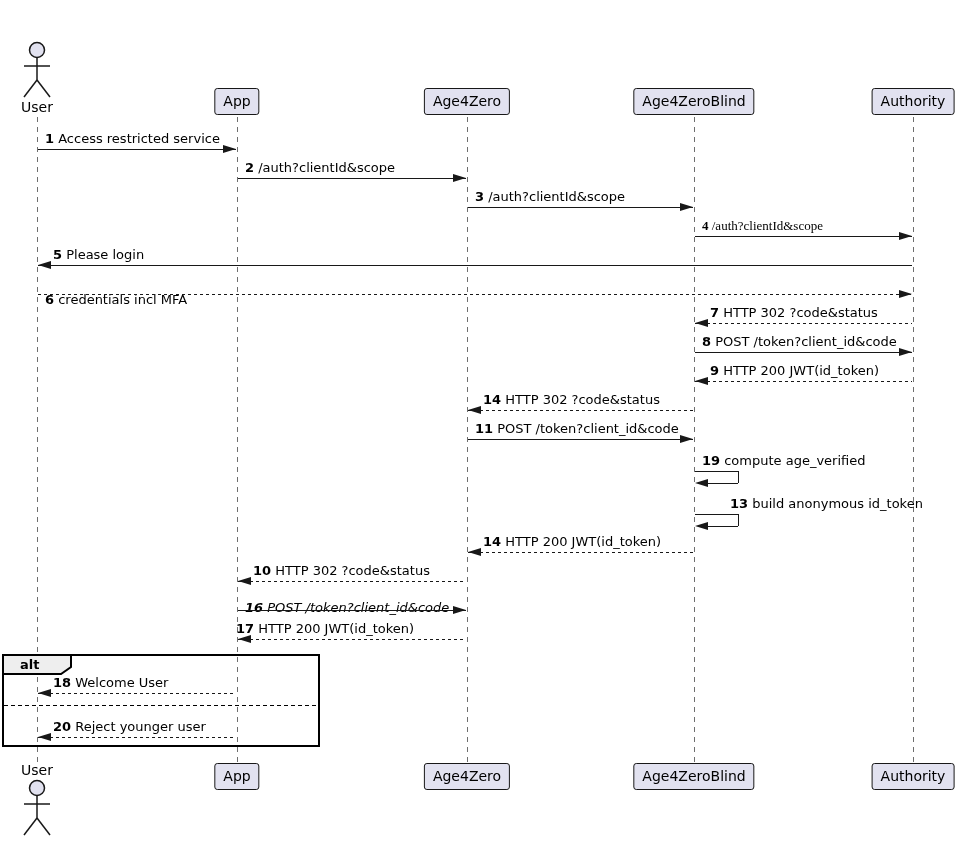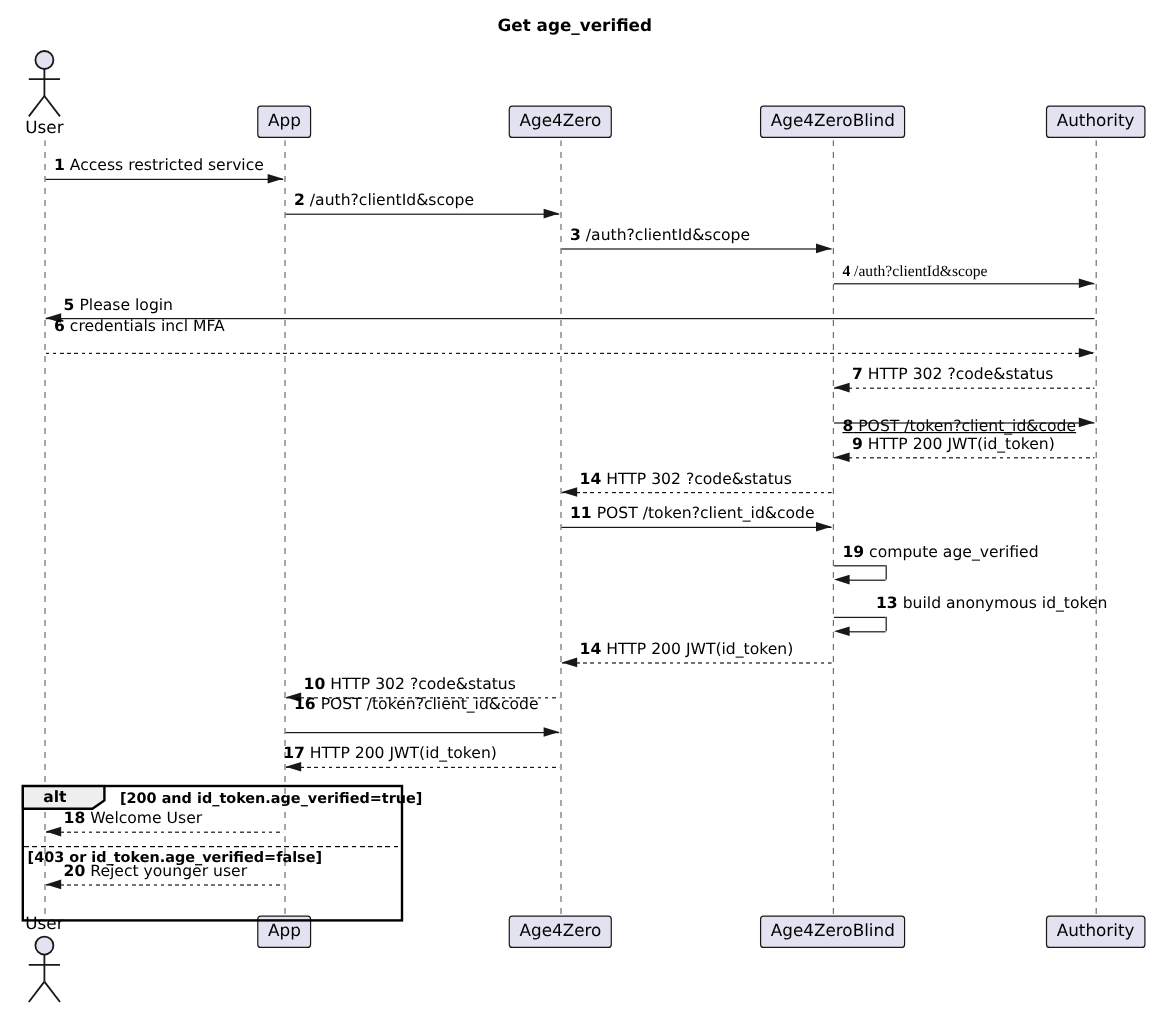--- a/index.html
+++ b/index.html
@@ -39,40 +39,39 @@
     position:absolute;width:0;height:0;
     border-left:13px solid #181818;
     border-top:4.5px solid transparent;border-bottom:4.5px solid transparent;
   }
   .arrow-l{
     position:absolute;width:0;height:0;
     border-right:13px solid #181818;
     border-top:4.5px solid transparent;border-bottom:4.5px solid transparent;
   }
   .alt-frame{
-    position:absolute;left:18px;top:654px;width:318px;height:114px;
+    position:absolute;left:2px;top:654px;width:318px;height:93px;
     border:2px solid #000;box-sizing:border-box;
   }
   .alt-pentagon{position:absolute;left:-2px;top:-2px;}
   .alt-label{
     position:absolute;left:16px;top:1px;font-size:13px;font-weight:bold;
   }
   .guard{position:absolute;font-size:12px;font-weight:bold;white-space:nowrap;}
   .guard1{left:80px;top:2px;}
   .guard2{left:3px;top:51px;}
   .alt-divider{
     position:absolute;left:0;right:0;top:49px;height:1px;
     background:repeating-linear-gradient(to right,#000 0 4px,transparent 4px 7px);
   }
 </style>
 </head>
 <body>
 
 <div class="diagram">
-  <div class="title">Get age_verified</div>
 
   <div id="lifelines">
       <div class="lifeline" style="left: 36.5px; top: 117px; height: 646px;"></div>
       <div class="lifeline" style="left: 236.5px; top: 117px; height: 646px;"></div>
       <div class="lifeline" style="left: 466.5px; top: 117px; height: 646px;"></div>
       <div class="lifeline" style="left: 693.5px; top: 117px; height: 646px;"></div>
       <div class="lifeline" style="left: 912.5px; top: 117px; height: 646px;"></div>
     </div>
   <div id="participants">
       <svg width="40" height="60" viewBox="0 0 40 60" class="actor-svg" style="left: 17px; top: 40px;">
@@ -120,31 +119,31 @@
         <div class="msg-label" style="top: 218px; left: 702px; font-family: Liberation Serif, serif;"><b>4</b> /auth?clientId&amp;scope</div>
         <div class="msg-line" style="left: 695px; top: 236px; width: 217px;"></div>
         <div class="arrow-r" style="left: 899px; top: 232px;"></div>
       </div>
       <div>
         <div class="msg-label" style="top: 247px; left: 53px;"><b>5</b> Please login</div>
         <div class="msg-line" style="left: 38px; top: 265px; width: 874px;"></div>
         <div class="arrow-l" style="left: 38px; top: 261px;"></div>
       </div>
       <div>
-        <div class="msg-label" style="top: 265px; left: 45px;"><b>6</b> credentials incl MFA</div>
+        <div class="msg-label" style="top: 292px; left: 45px;"><b>6</b> credentials incl MFA</div>
         <div class="msg-line dashed" style="left: 38px; top: 294px; width: 874px;"></div>
         <div class="arrow-r" style="left: 899px; top: 290px;"></div>
       </div>
       <div>
         <div class="msg-label" style="top: 305px; left: 710px;"><b>7</b> HTTP 302 ?code&amp;status</div>
         <div class="msg-line dashed" style="left: 695px; top: 323px; width: 217px;"></div>
         <div class="arrow-l" style="left: 695px; top: 319px;"></div>
       </div>
       <div>
-        <div class="msg-label" style="top: 348px; left: 702px; text-decoration: underline;"><b>8</b> POST /token?client_id&amp;code</div>
+        <div class="msg-label" style="top: 334px; left: 702px;"><b>8</b> POST /token?client_id&amp;code</div>
         <div class="msg-line" style="left: 695px; top: 352px; width: 217px;"></div>
         <div class="arrow-r" style="left: 899px; top: 348px;"></div>
       </div>
       <div>
         <div class="msg-label" style="top: 363px; left: 710px;"><b>9</b> HTTP 200 JWT(id_token)</div>
         <div class="msg-line dashed" style="left: 695px; top: 381px; width: 217px;"></div>
         <div class="arrow-l" style="left: 695px; top: 377px;"></div>
       </div>
       <div>
         <div class="msg-label" style="top: 392px; left: 483px;"><b>14</b> HTTP 302 ?code&amp;status</div>
@@ -174,21 +173,21 @@
         <div class="msg-label" style="top: 534px; left: 483px;"><b>14</b> HTTP 200 JWT(id_token)</div>
         <div class="msg-line dashed" style="left: 468px; top: 552px; width: 225px;"></div>
         <div class="arrow-l" style="left: 468px; top: 548px;"></div>
       </div>
       <div>
         <div class="msg-label" style="top: 563px; left: 253px;"><b>10</b> HTTP 302 ?code&amp;status</div>
         <div class="msg-line dashed" style="left: 238px; top: 581px; width: 228px;"></div>
         <div class="arrow-l" style="left: 238px; top: 577px;"></div>
       </div>
       <div>
-        <div class="msg-label" style="top: 580px; left: 245px;"><b>16</b> POST /token?client_id&amp;code</div>
+        <div class="msg-label" style="top: 600px; left: 245px; font-style: italic;"><b>16</b> POST /token?client_id&amp;code</div>
         <div class="msg-line" style="left: 238px; top: 610px; width: 228px;"></div>
         <div class="arrow-r" style="left: 453px; top: 606px;"></div>
       </div>
       <div>
         <div class="msg-label" style="top: 621px; left: 236px;"><b>17</b> HTTP 200 JWT(id_token)</div>
         <div class="msg-line dashed" style="left: 238px; top: 639px; width: 228px;"></div>
         <div class="arrow-l" style="left: 238px; top: 635px;"></div>
       </div>
       <div>
         <div class="msg-label" style="top: 675px; left: 53px;"><b>18</b> Welcome User</div>
@@ -200,17 +199,15 @@
         <div class="msg-line dashed" style="left: 38px; top: 737px; width: 198px;"></div>
         <div class="arrow-l" style="left: 38px; top: 733px;"></div>
       </div>
     </div>
 
   <div class="alt-frame">
     <svg class="alt-pentagon" width="72" height="22" viewBox="0 0 72 22">
       <path d="M1,1 H69 V13 L59,20 H1 Z" fill="#EEEEEE" stroke="#000000" stroke-width="2"></path>
     </svg>
     <span class="alt-label">alt</span>
-    <span class="guard guard1">[200 and id_token.age_verified=true]</span>
     <div class="alt-divider"></div>
-    <span class="guard guard2">[403 or id_token.age_verified=false]</span>
   </div>
 </div>
 
 </body></html>

